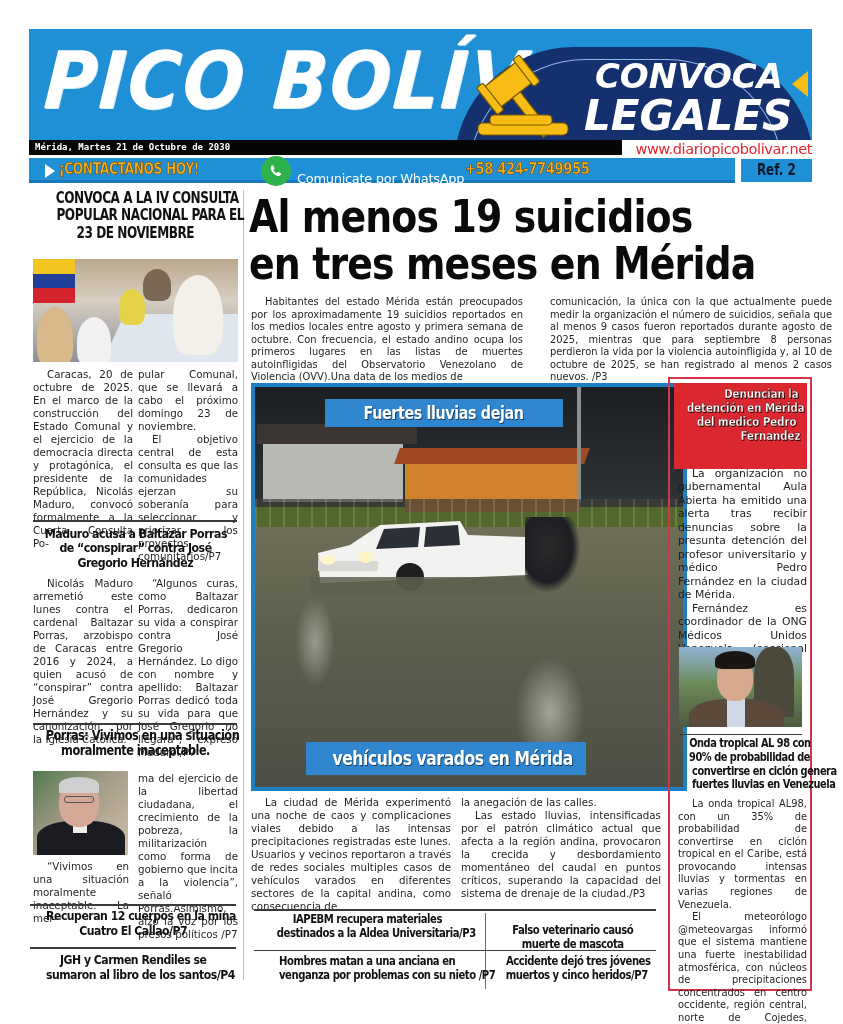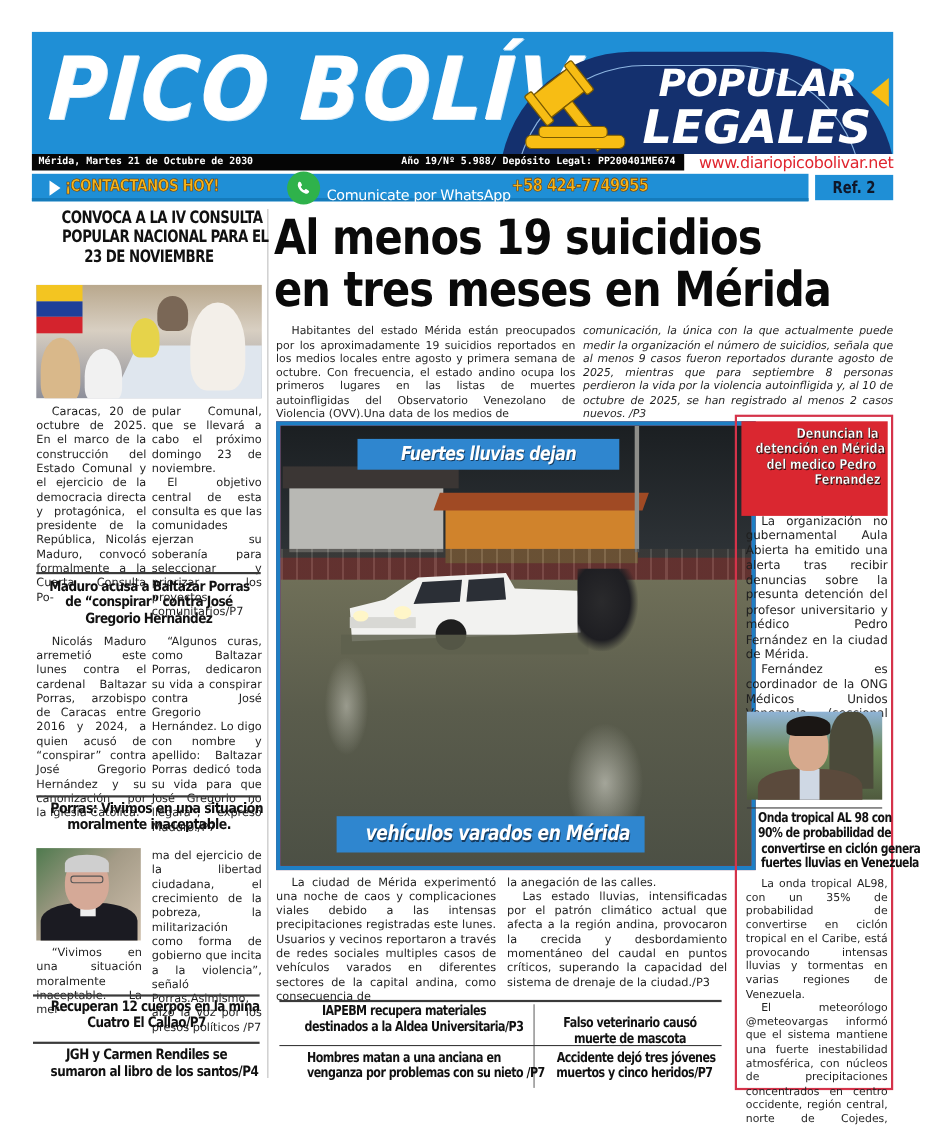--- a/index.html
+++ b/index.html
@@ -60,21 +60,21 @@
 
   .h-small { position: absolute; width: 210px; text-align: center; font-size: 13px; }
   .h-small span { display:inline-block; transform: scaleX(0.84); white-space: nowrap; }
 
   
   .headline { position: absolute; left: 249px; top: 193px; width: 580px; font-family: "DejaVu Sans", sans-serif; font-weight: 900; color: #0a0a0a; font-size: 44px; line-height: 47px; letter-spacing: -1px; }
   .headline div { transform: scaleX(0.86); transform-origin: left center; white-space: nowrap; }
   .lead-col { position: absolute; top: 296px; width: 272px; font-size: 9.9px; line-height: 1.27; }
 
   
-  .flood { position: absolute; left: 251px; top: 383px; width: 436px; height: 408px; border: 4px solid #1e7fc4; background: #b91c1c; overflow: hidden; font-style: italic; }
+  .flood { position: absolute; left: 251px; top: 383px; width: 436px; height: 408px; border: 4px solid #1e7fc4; background: #84cc16; overflow: hidden; }
   .flood .sky { position:absolute; left:0; top:0; width:100%; height: 120px; background: linear-gradient(180deg,#1b1f22 0%, #2e3337 100%); }
   .flood .house1 { position:absolute; left: 8px; top: 55px; width: 140px; height: 60px; background: #b8b8b4; }
   .flood .house1 .roof { position:absolute; left:-6px; top:-18px; width: 160px; height: 20px; background: #3b3634; }
   .flood .house2 { position:absolute; left: 150px; top: 75px; width: 175px; height: 50px; background: #d0832c; }
   .flood .house2 .roof { position:absolute; left:-8px; top:-14px; width: 190px; height: 16px; background: #a04a24; transform: skewX(-20deg); }
   .flood .pole { position:absolute; left: 322px; top: 0; width: 4px; height: 115px; background: #8e8e8a; }
   .flood .fence { position:absolute; left: 0; top: 112px; width: 100%; height: 30px; background: repeating-linear-gradient(90deg, #5f5d58 0 2px, #3d3b38 2px 14px); opacity: .7; }
   .flood .water { position:absolute; left:0; top: 140px; width:100%; height: 270px; background: linear-gradient(180deg,#6f6f58 0%, #5a5c4c 45%, #4b4f44 100%); }
   .flood .glare { position:absolute; left: 260px; top: 270px; width: 70px; height: 110px; background: radial-gradient(ellipse at center, rgba(230,230,220,.55) 0%, rgba(230,230,220,0) 70%); }
   .flood .glare2 { position:absolute; left: 40px; top: 210px; width: 40px; height: 90px; background: radial-gradient(ellipse at center, rgba(230,230,220,.45) 0%, rgba(230,230,220,0) 70%); }
@@ -116,29 +116,28 @@
     <g transform="rotate(-38 60 55)">
       <rect x="22" y="22" width="42" height="26" rx="3" fill="#f7bd14" stroke="#7a5a00" stroke-width="1.2"></rect>
       <rect x="16" y="18" width="8" height="34" rx="2" fill="#f7bd14" stroke="#7a5a00" stroke-width="1.2"></rect>
       <rect x="62" y="18" width="8" height="34" rx="2" fill="#f7bd14" stroke="#7a5a00" stroke-width="1.2"></rect>
       <rect x="38" y="48" width="10" height="50" fill="#f7bd14" stroke="#7a5a00" stroke-width="1.2"></rect>
     </g>
     <rect x="4" y="88" width="90" height="12" rx="5" fill="#f7bd14" stroke="#7a5a00" stroke-width="1"></rect>
     <rect x="16" y="80" width="62" height="10" rx="4" fill="#f7bd14" stroke="#7a5a00" stroke-width="1"></rect>
   </svg>
   <div class="avisos-text">
-    <span class="l1">POPULAR</span>
+    <span class="l1">CONVOCA</span>
     <span class="l2">LEGALES</span>
   </div>
   <div class="yellow-tri"></div>
 </div>
 
 <div class="dateline">
   <span class="left">Mérida, Martes 21 de Octubre de 2030</span>
-  <span class="right">Año 19/Nº 5.988/ Depósito Legal: PP200401ME674</span>
 </div>
 <div class="website">www.diariopicobolivar.net</div>
 
 <div class="contact-bar">
   <div class="contact-arrow"></div>
   <div class="contact-label">¡CONTACTANOS HOY!</div>
   <div class="wa-icon">
     <svg width="16" height="16" viewBox="0 0 16 16">
         <path d="M3.5 2.5c.8-.6 1.6-.4 2 .4l.9 1.8c.3.6.1 1.1-.4 1.5l-.6.5c.6 1.4 1.7 2.6 3.2 3.3l.5-.6c.4-.5 1-.6 1.5-.3l1.8 1c.7.4.9 1.2.3 1.9-.8 1-2.1 1.4-3.3.9C6 11.6 4 9.5 2.9 6.5c-.4-1.4 0-3 .6-4z" fill="#ffffff"></path>
       </svg>
@@ -219,21 +218,21 @@
   <span>sumaron al libro de los santos/P4</span>
 </div>
 
 <div class="headline">
   <div>Al menos 19 suicidios</div>
   <div>en tres meses en  Mérida</div>
 </div>
 <div class="lead-col body" style="left:251px;">
     <p>Habitantes del estado Mérida están preocupados por los aproximadamente 19 suicidios reportados en los medios locales entre agosto y primera semana de octubre. Con frecuencia, el estado andino ocupa los primeros lugares en las listas de muertes autoinfligidas del Observatorio Venezolano de Violencia (OVV).Una data de los medios de</p>
   </div>
-<div class="lead-col body" style="left:530px; width:282px;font-style:italic;">
+<div class="lead-col body" style="left:550px; width:282px;">
     <p style="text-indent:0">comunicación, la única con la que actualmente puede medir la organización el número de suicidios, señala que al menos 9 casos fueron reportados durante agosto de 2025, mientras que para septiembre 8 personas perdieron la vida por la violencia autoinfligida y, al 10 de octubre de 2025, se han registrado al menos 2 casos nuevos. /P3</p>
   </div>
 
 <div class="flood">
   <div class="sky"></div>
   <div class="house1">
       <div class="roof"></div>
     </div>
   <div class="house2">
       <div class="roof"></div>

